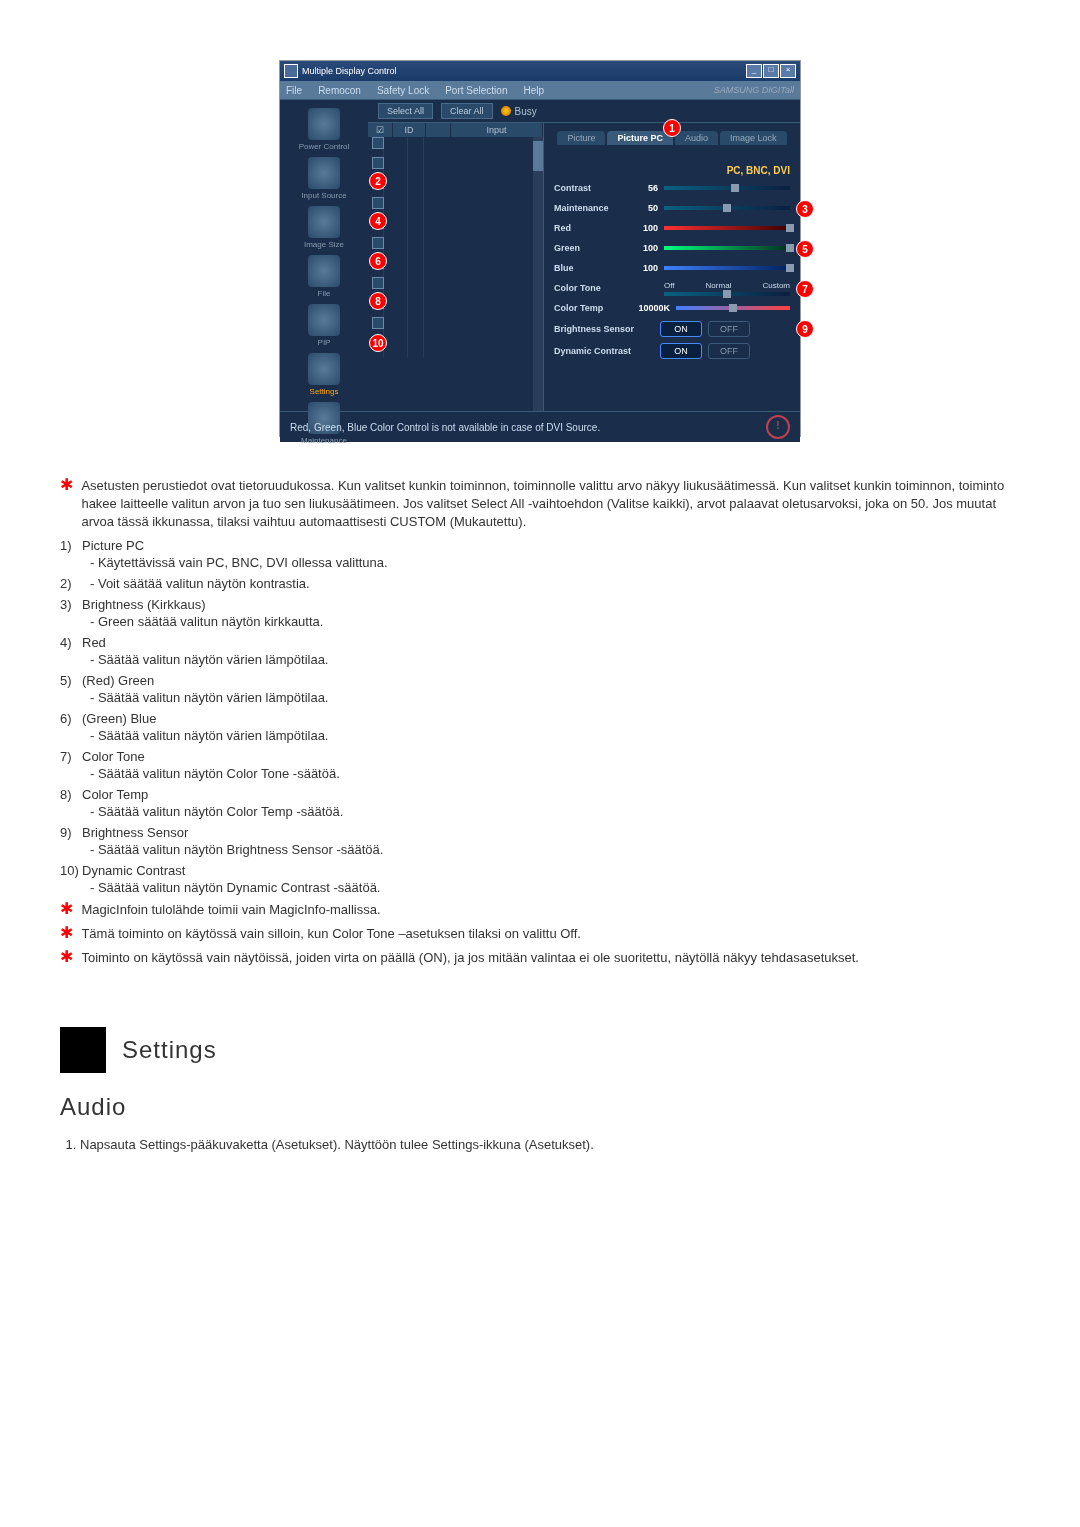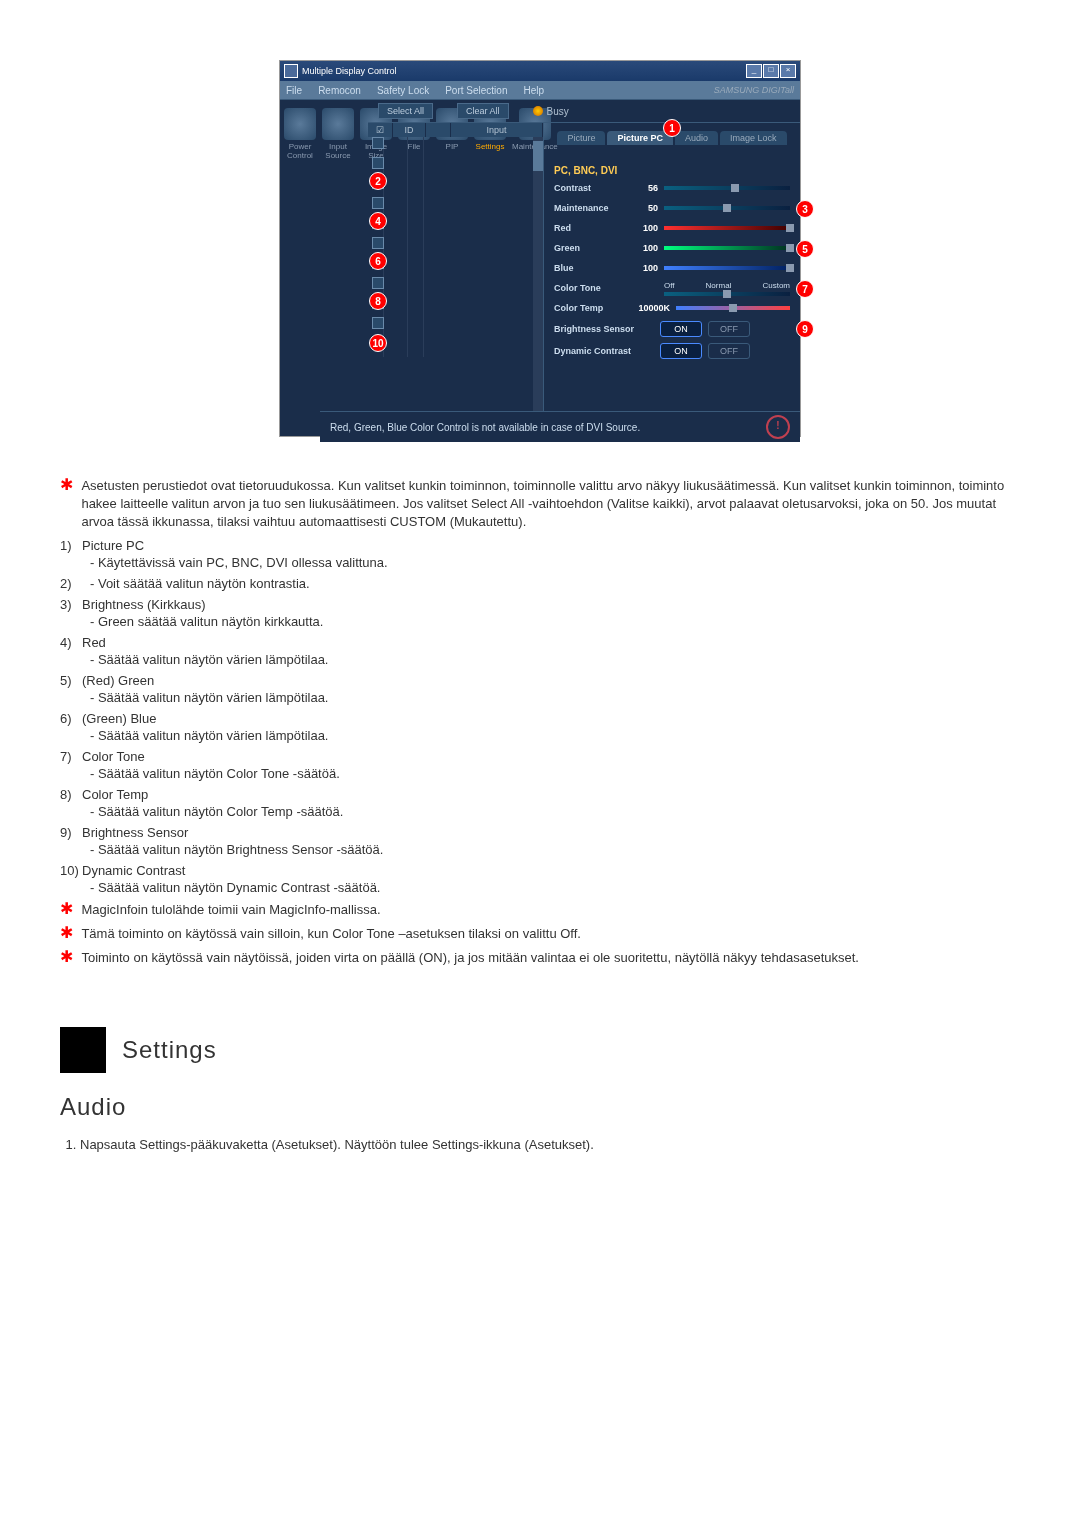--- a/index.html
+++ b/index.html
@@ -52,41 +52,41 @@
     font-size: 10px;
     border-bottom: 1px solid #3a5a7a;
   }
   .menubar-right { margin-left: auto; font-style: italic; color: #9ab; font-size: 9px; }
   .app-body { display: flex; height: calc(100% - 34px - 30px); }
   .sidebar {
     width: 80px;
     background: #1a2d4a;
     padding: 8px 4px;
     display: flex;
-    flex-direction: row;
+    flex-direction: column;
     gap: 6px;
   }
   .sidebar-item {
     text-align: center;
     font-size: 8px;
     color: #8a9ab0;
   }
   .sidebar-item.active { color: #ffaa00; }
   .sidebar-icon {
     width: 32px; height: 32px;
     margin: 0 auto 2px;
     background: radial-gradient(#5a7a9a, #2a4a6a);
     border-radius: 4px;
   }
   .main-panel { flex: 1; display: flex; flex-direction: column; }
   .toolbar {
     height: 22px;
     display: flex;
     align-items: center;
-    gap: 24px;
+    gap: 8px;
     padding: 0 10px;
     border-bottom: 1px solid #3a5a7a;
   }
   .t-btn {
     background: #2a4a6a;
     border: 1px solid #4a6a8a;
     color: #bcd;
     padding: 2px 8px;
     font-size: 9px;
   }
@@ -105,21 +105,21 @@
   .table-row .chkcell { width: 16px; text-align: center; }
   .chk { width: 10px; height: 10px; border: 1px solid #6a8aaa; display: inline-block; background: #2a4a6a; }
   .table-row > div { padding: 0 4px; border-right: 1px solid #2a3d5a; height: 100%; box-sizing: border-box; }
   .cell-id { width: 24px; } .cell-ico { width: 16px; } .cell-input { flex: 1; }
   .scrollbar { position: absolute; right: 0; top: 0; bottom: 0; width: 10px; background: #2a3d5a; }
   .scroll-thumb { background: #5a7a9a; width: 100%; height: 30px; margin-top: 4px; }
   .picture-panel { flex: 1; padding: 8px 10px 4px 10px; position: relative; }
   .tabs { display: flex; gap: 2px; justify-content: center; margin-bottom: 20px; }
   .tab { background: #2a4a6a; padding: 2px 10px; font-size: 9px; border-radius: 4px 4px 0 0; color: #9ab; }
   .tab.active { background: #3a5a7a; color: #fff; font-weight: bold; }
-  .subhead { text-align: left; color: #ffcc55; font-size: 10px; font-weight: bold; margin-bottom: 4px; }
+  .subhead { text-align: right; color: #ffcc55; font-size: 10px; font-weight: bold; margin-bottom: 4px; }
   .marker-1 { position: absolute; top: -4px; left: 50%; transform: translateX(-50%); }
   .marker { width: 16px; height: 16px; border-radius: 50%; background: #ff0000; color: #fff; display: flex; align-items: center; justify-content: center; font-size: 10px; font-weight: bold; border: 1px solid #fff; }
   .ctrl-row { display: flex; align-items: center; gap: 6px; margin: 4px 0; position: relative; height: 16px; }
   .ctrl-label { width: 70px; color: #cde; font-size: 9px; font-weight: bold; }
   .ctrl-val { width: 28px; color: #fff; font-size: 9px; font-weight: bold; text-align: right; }
   .slider { flex: 1; height: 4px; background: linear-gradient(to right, #0a6080, #0a2040); position: relative; }
   .slider-red { background: linear-gradient(to right, #ff3030, #400000); }
   .slider-green { background: linear-gradient(to right, #00ff80, #003020); }
   .slider-blue { background: linear-gradient(to right, #4080ff, #002060); }
   .slider-temp { background: linear-gradient(to right, #4080ff, #ff4040); }
@@ -131,21 +131,20 @@
   .toggle-btn.on { background: #0a2040; color: #fff; border-color: #4a8aff; }
   .footer-warn {
     height: 30px;
     border-top: 1px solid #3a5a7a;
     display: flex;
     align-items: center;
     padding: 0 10px;
     font-size: 10px;
     color: #cde;
     background: #1a2d4a;
-    margin-left: 40px;
   }
   .warn-icon {
     margin-left: auto;
     width: 20px; height: 20px;
     border-radius: 50%;
     border: 2px solid #c04050;
     color: #c04050;
     text-align: center;
     line-height: 18px;
     font-weight: bold;

